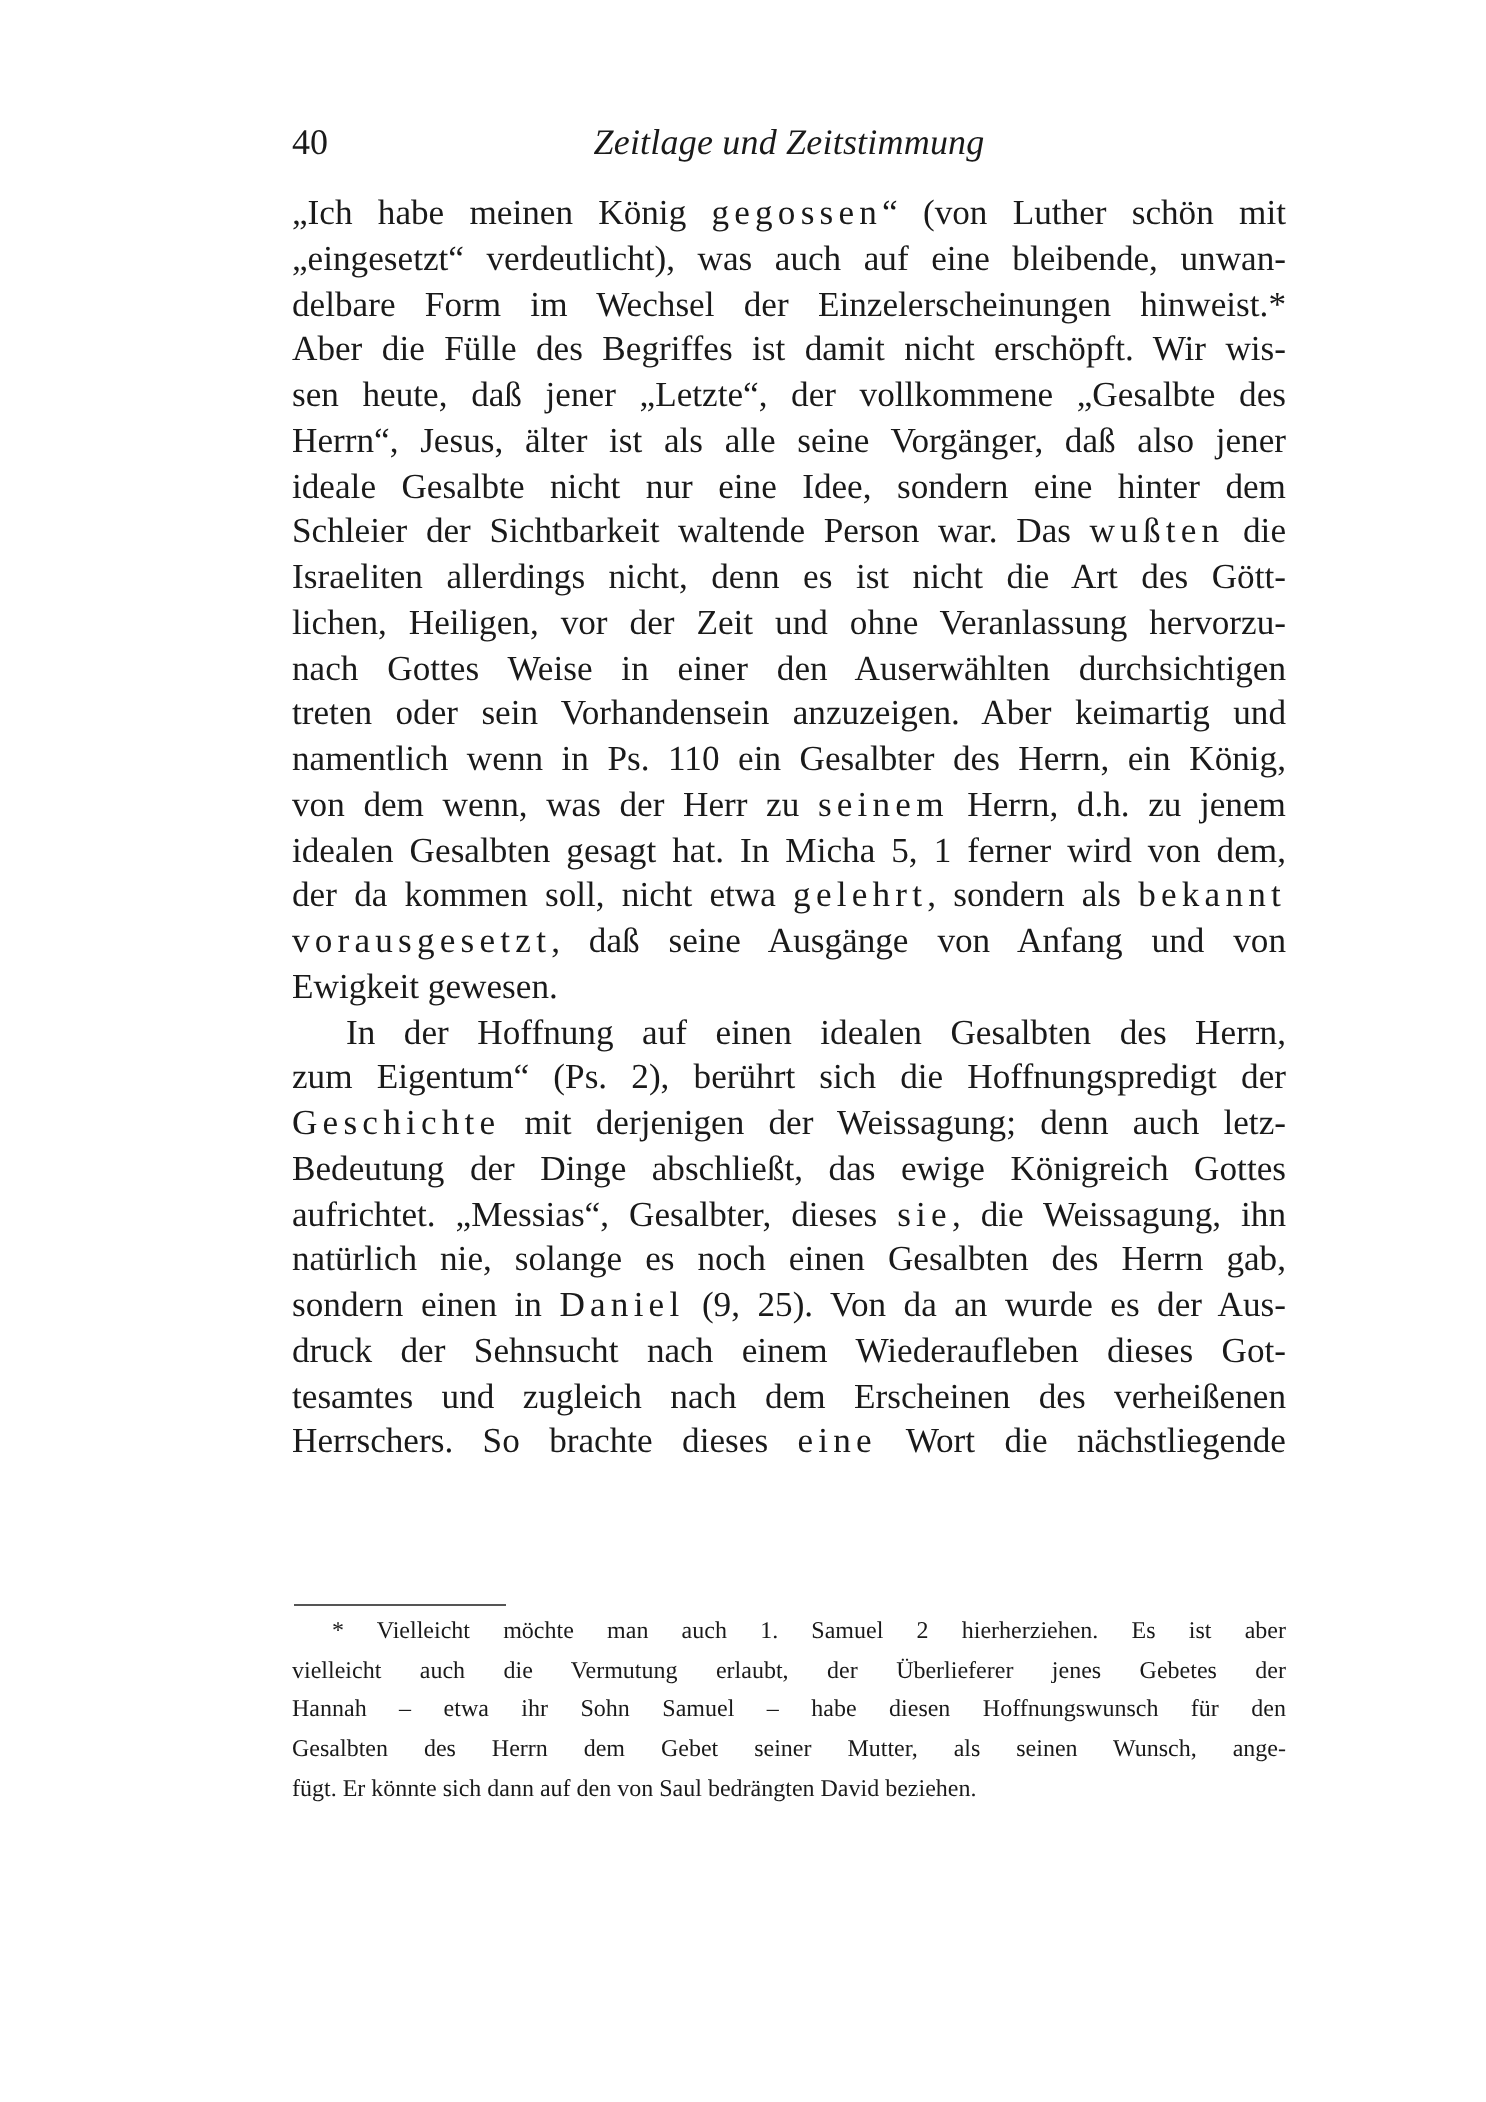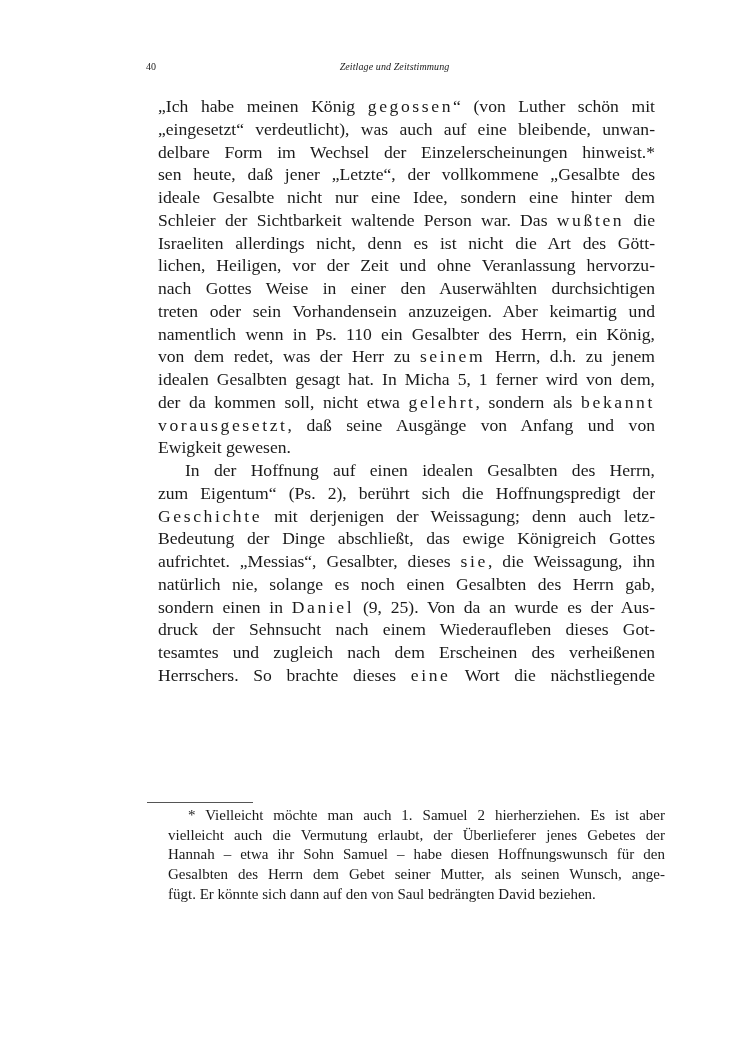--- a/index.html
+++ b/index.html
@@ -1,53 +1,55 @@
 <!DOCTYPE html>
 <html><head>
 <meta charset="utf-8">
 <style>
   html, body { margin: 0; padding: 0; background: #ffffff; }
   body { width: 743px; height: 1051px; position: relative; overflow: hidden; }
   .page { position: absolute; left: 146px; top: 0; width: 497px; color: #1a1a1a;
           font-family: "Liberation Serif", "DejaVu Serif", serif; }
-  .header { position: absolute; top: 61px; left: 0; width: 497px; height: 22px; font-size: 10px; }
+  .header { position: absolute; top: 61px; left: 0; width: 497px; height: 22px; font-size: 18px; }
   .pagenum { position: absolute; left: 0; top: 0; }
   .running-title { position: absolute; left: 0; width: 497px; text-align: center; top: 0; letter-spacing: 0.1px; font-style: italic; }
-  .body { position: absolute; top: 95px; left: 12px; width: 497px; font-size: 17.6px; line-height: 22.75px; }
+  .body { position: absolute; top: 95px; left: 0; width: 497px; font-size: 17.6px; line-height: 22.75px; }
   .line { display: block; white-space: nowrap; text-align: justify; text-align-last: justify; height: 22.75px; }
   .line.last { text-align-last: left; }
   .line.indent { padding-left: 27px; }
   .sp { letter-spacing: 2.6px; }
   .rule { position: absolute; top: 802px; left: 1px; width: 106px; height: 0; border-top: 1px solid #555; }
-  .footnote { position: absolute; top: 806px; left: 0; width: 497px; font-size: 15px; line-height: 19.7px; margin-left: 22px; }
+  .footnote { position: absolute; top: 806px; left: 0; width: 497px; font-size: 12px; line-height: 19.7px; }
   .footnote .line { height: 19.7px; }
   .footnote .line.indent { padding-left: 20px; }
 </style>
 </head>
 <body>
 
 <div class="page">
   <div class="header">
     <span class="pagenum">40</span>
     <span class="running-title">Zeitlage und Zeitstimmung</span>
   </div>
 
   <div class="body" id="body">
       <span class="line"><span>„Ich habe meinen König </span><span class="sp">gegossen</span><span>“ (von Luther schön mit</span></span>
       <span class="line"><span>„eingesetzt“ verdeutlicht), was auch auf eine bleibende, unwan-</span></span>
       <span class="line"><span>delbare Form im Wechsel der Einzelerscheinungen hinweist.*</span></span>
+      <span class="line"><span>Aber die Fülle des Begriffes ist damit nicht erschöpft. Wir wis-</span></span>
       <span class="line"><span>sen heute, daß jener „Letzte“, der vollkommene „Gesalbte des</span></span>
+      <span class="line"><span>Herrn“, Jesus, älter ist als alle seine Vorgänger, daß also jener</span></span>
       <span class="line"><span>ideale Gesalbte nicht nur eine Idee, sondern eine hinter dem</span></span>
       <span class="line"><span>Schleier der Sichtbarkeit waltende Person war. Das </span><span class="sp">wußten</span><span> die</span></span>
       <span class="line"><span>Israeliten allerdings nicht, denn es ist nicht die Art des Gött-</span></span>
       <span class="line"><span>lichen, Heiligen, vor der Zeit und ohne Veranlassung hervorzu-</span></span>
       <span class="line"><span>nach Gottes Weise in einer den Auserwählten durchsichtigen</span></span>
       <span class="line"><span>treten oder sein Vorhandensein anzuzeigen. Aber keimartig und</span></span>
       <span class="line"><span>namentlich wenn in Ps. 110 ein Gesalbter des Herrn, ein König,</span></span>
-      <span class="line"><span>von dem redet, was der Herr zu </span><span class="sp">seinem</span><span> Herrn, d.h. zu jenem</span></span>
+      <span class="line"><span>von dem wenn, was der Herr zu </span><span class="sp">seinem</span><span> Herrn, d.h. zu jenem</span></span>
       <span class="line"><span>idealen Gesalbten gesagt hat. In Micha 5, 1 ferner wird von dem,</span></span>
       <span class="line"><span>der da kommen soll, nicht etwa </span><span class="sp">gelehrt</span><span>, sondern als </span><span class="sp">bekannt</span></span>
       <span class="line"><span class="sp">vorausgesetzt</span><span>, daß seine Ausgänge von Anfang und von</span></span>
       <span class="line last"><span>Ewigkeit gewesen.</span></span>
       <span class="line indent"><span>In der Hoffnung auf einen idealen Gesalbten des Herrn,</span></span>
       <span class="line"><span>zum Eigentum“ (Ps. 2), berührt sich die Hoffnungspredigt der</span></span>
       <span class="line"><span class="sp">Geschichte</span><span> mit derjenigen der Weissagung; denn auch letz-</span></span>
       <span class="line"><span>Bedeutung der Dinge abschließt, das ewige Königreich Gottes</span></span>
       <span class="line"><span>aufrichtet. „Messias“, Gesalbter, dieses </span><span class="sp">sie</span><span>, die Weissagung, ihn</span></span>
       <span class="line"><span>natürlich nie, solange es noch einen Gesalbten des Herrn gab,</span></span>

